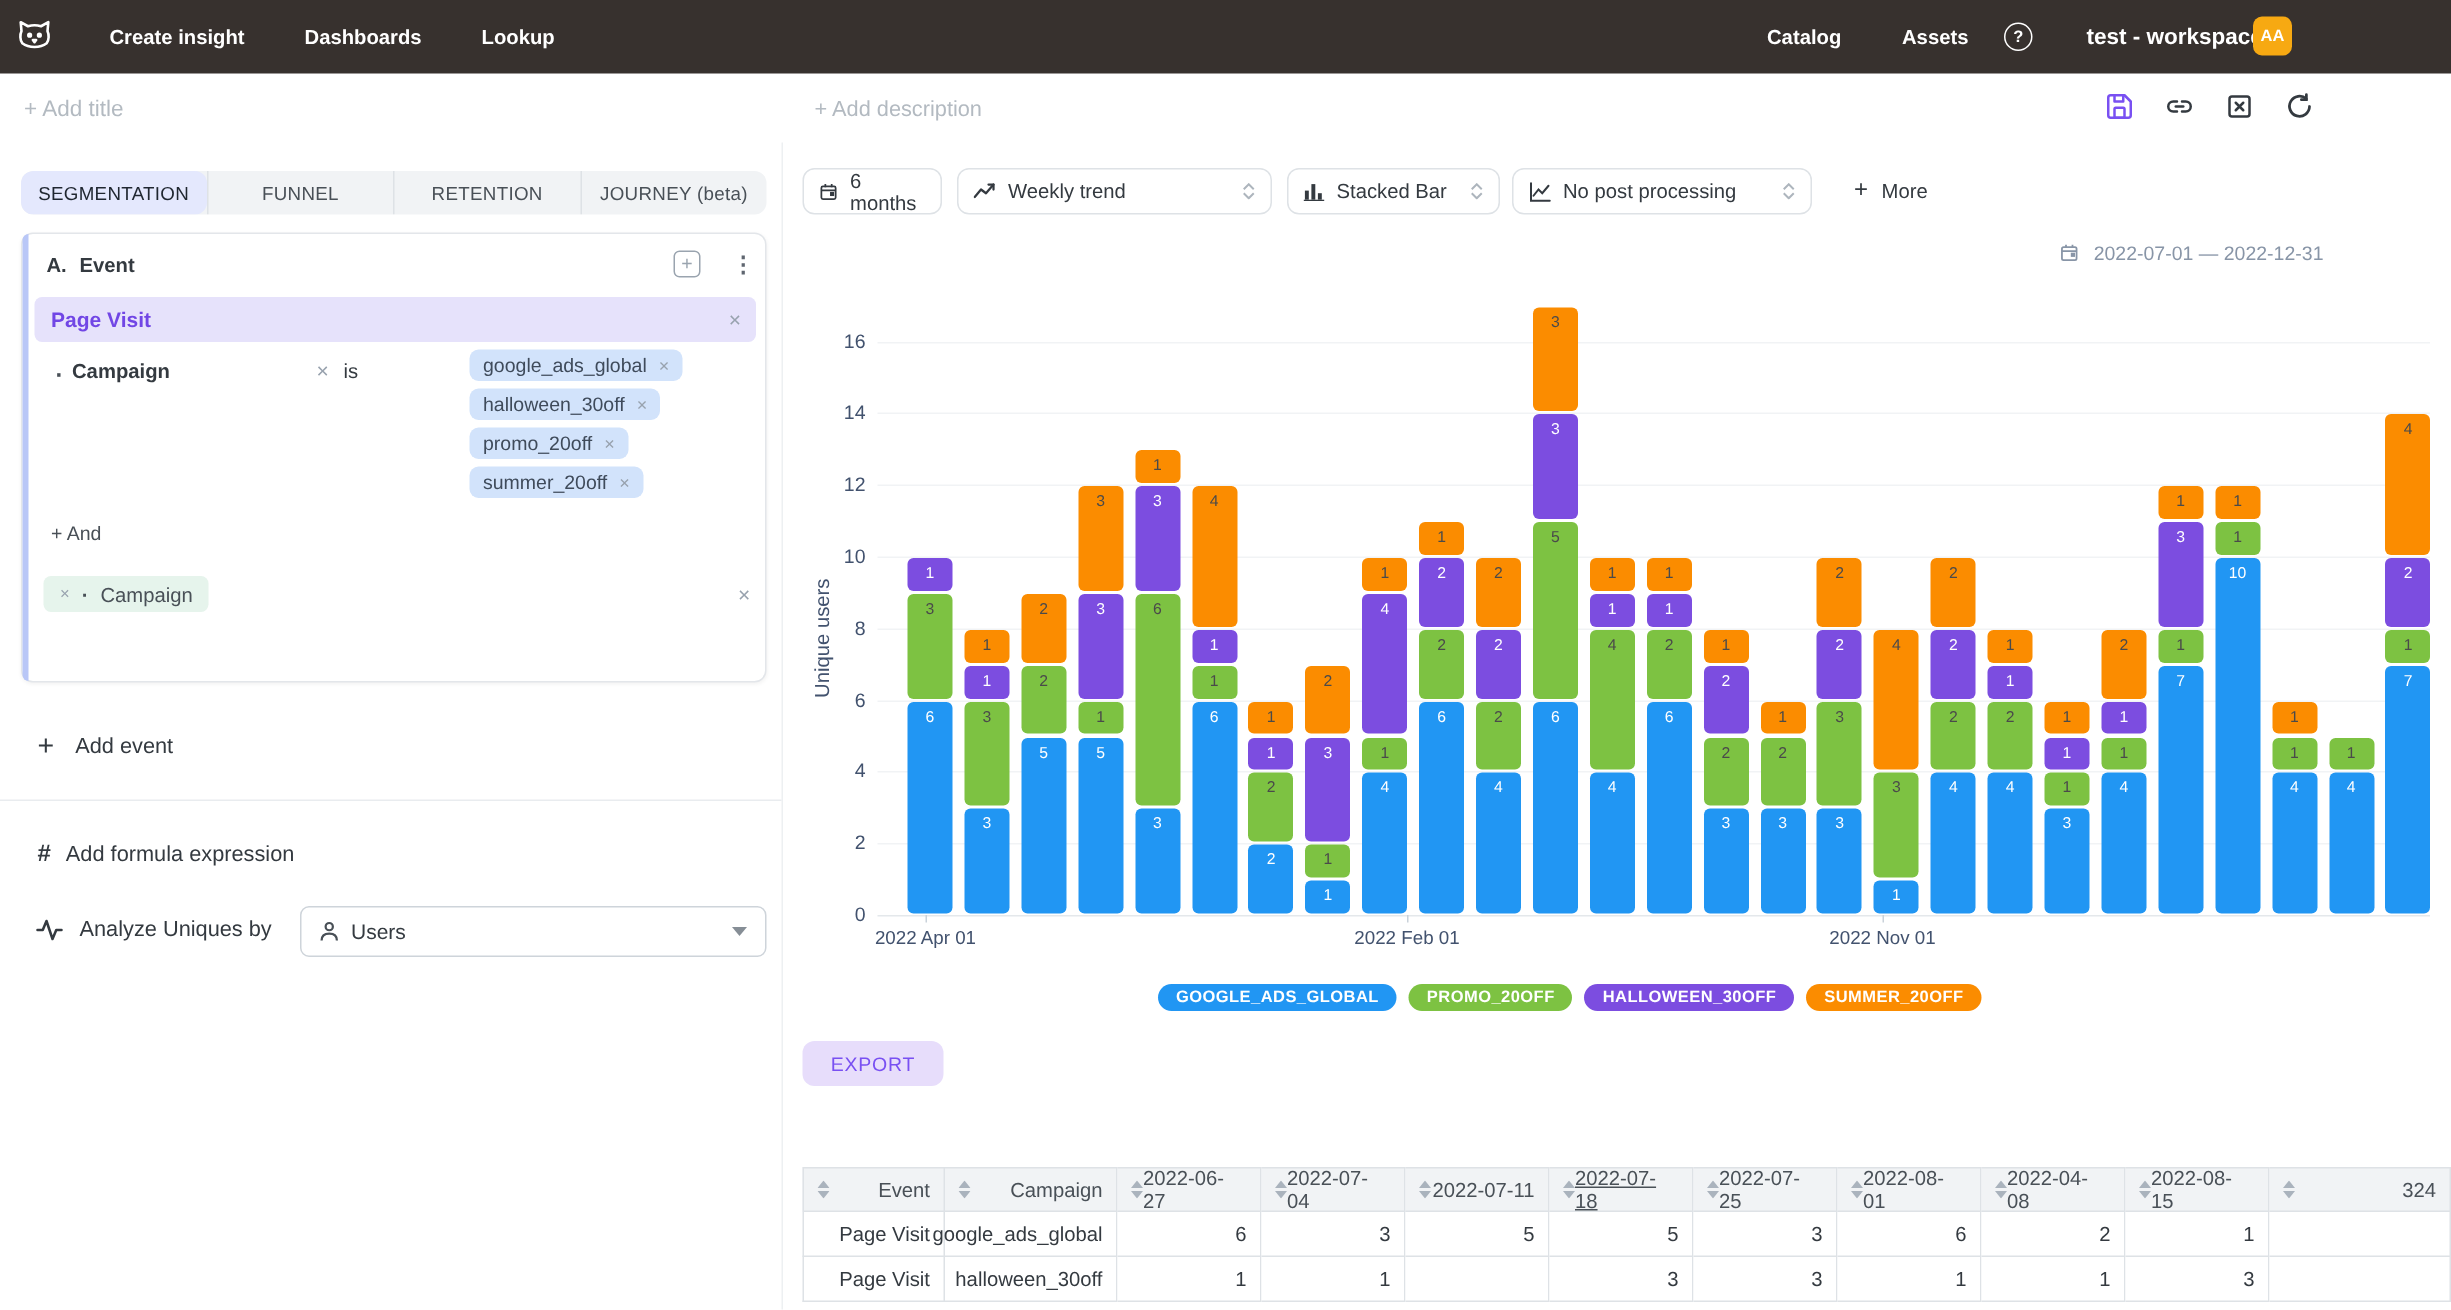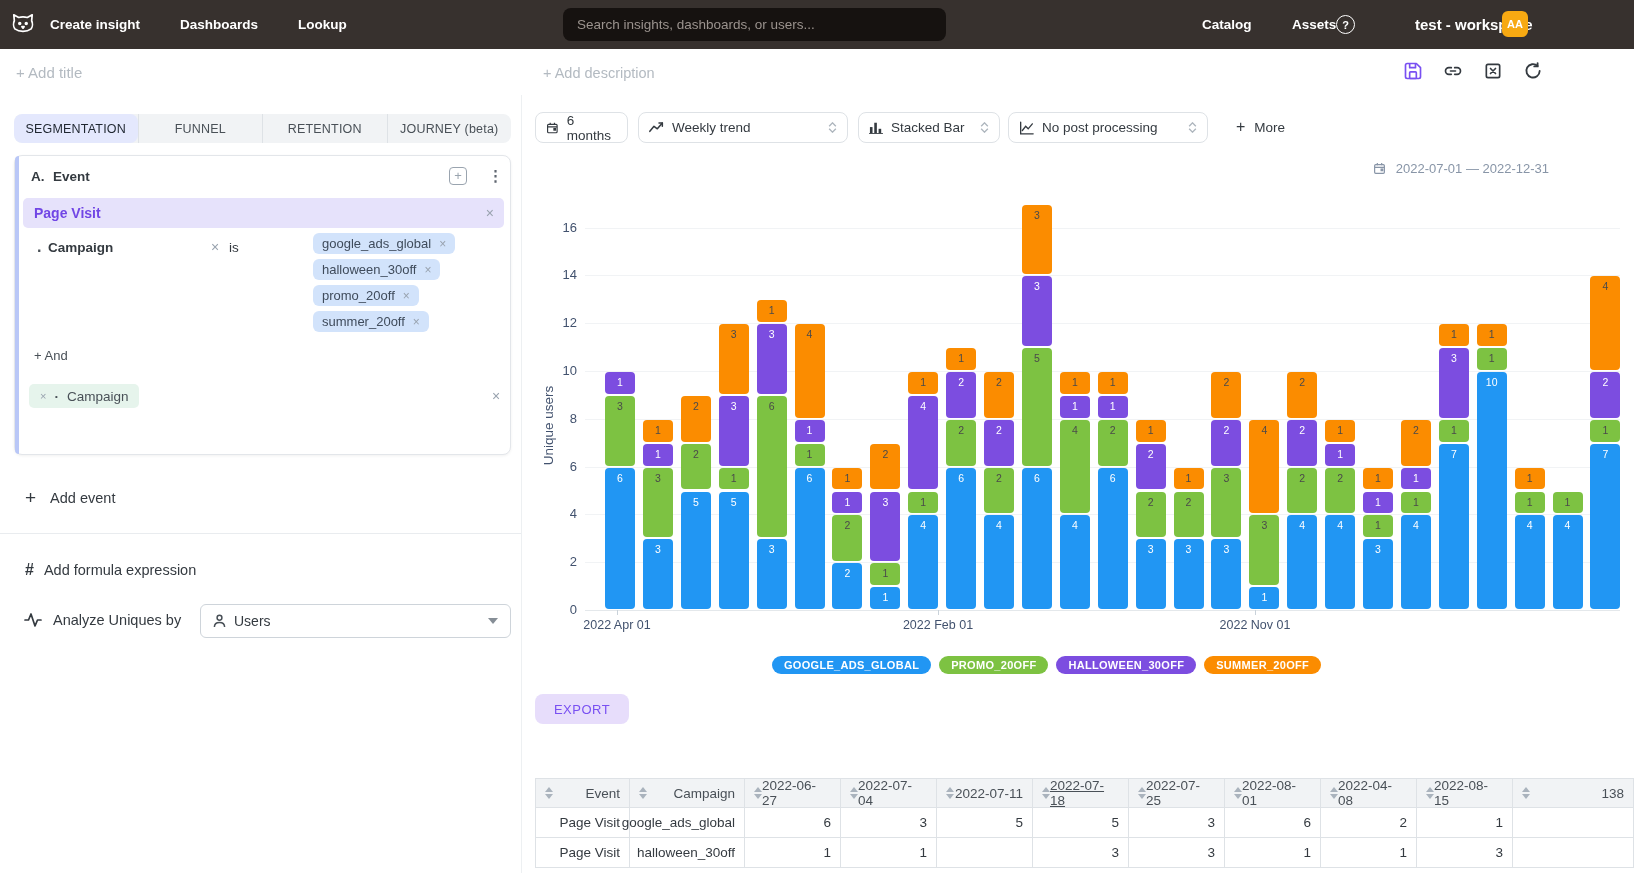--- a/index.html
+++ b/index.html
@@ -3,21 +3,21 @@
 <meta charset="utf-8">
 <style>
   * { margin:0; padding:0; box-sizing:border-box; }
   html,body { width:1634px; height:873px; overflow:hidden; background:#fff;
     font-family:"Liberation Sans", sans-serif; color:#343a40; }
   .abs { position:absolute; }
 
   
   .navbar { position:absolute; left:0; top:0; width:1634px; height:49px; background:#37312e;
     display:flex; align-items:center; }
-  .nav-link { color:#fff; font-size:13.5px; font-weight:700; cursor:pointer;margin-left:24px; }
+  .nav-link { color:#fff; font-size:13.5px; font-weight:700; cursor:pointer; }
   .nav-search { position:absolute; left:563px; top:8px; width:383px; height:33px;
     background:#161210; border:none; border-radius:8px; color:#cfc8c4; font-size:13.5px;
     padding:0 14px; outline:none; }
   .nav-search::placeholder { color:#9b938e; }
   .help-circle { width:19px; height:19px; border:1.6px solid #fff; border-radius:50%;
     color:#fff; font-size:11px; font-weight:700; display:flex; align-items:center; justify-content:center; }
   .avatar { width:26px; height:26px; border-radius:6px; background:#f7a912; color:#fff;
     font-size:11px; font-weight:700; display:flex; align-items:center; justify-content:center; }
 
   
@@ -108,24 +108,23 @@
 
 <div class="navbar">
   <span class="abs" style="left:10px;top:11px;">
     <svg width="26" height="26" viewBox="0 0 24 24" fill="none" stroke="#fff" stroke-width="1.6" stroke-linejoin="round">
       <path d="M4 9 L3.5 3.5 L8 6 C10.5 5.2 13.5 5.2 16 6 L20.5 3.5 L20 9 C21 11 21 14.5 19.5 16.5 C15.5 19.5 8.5 19.5 4.5 16.5 C3 14.5 3 11 4 9 Z"></path>
       <circle cx="9" cy="11.5" r="0.8" fill="#fff"></circle>
         <circle cx="15" cy="11.5" r="0.8" fill="#fff"></circle>
       <path d="M11 14.5 L13 14.5 L12 15.8 Z" fill="#fff"></path>
     </svg>
   </span>
-  <span class="nav-link" style="margin-left:50px;">Create insight</span>
+  <span class="nav-link" style="margin-left:73px;">Create insight</span>
   <span class="nav-link" style="margin-left:40px;">Dashboards</span>
   <span class="nav-link" style="margin-left:40px;">Lookup</span>
-  <input class="nav-search" type="text" placeholder="Search insights, dashboards, or users..." style="">
   <span class="nav-link abs" style="left:1178px;top:17px;">Catalog</span>
   <span class="nav-link abs" style="left:1268px;top:17px;">Assets</span>
   <span class="help-circle abs" style="left:1336px;top:15px;">?</span>
   <span class="nav-link abs" style="left:1391px;top:16px;font-size:15px;">test - workspace</span>
   <span class="avatar abs" style="left:1502px;top:11px;">AA</span>
 </div>
 
 <span class="ghost-text abs" style="left:16px;top:64px;">+ Add title</span>
 <span class="ghost-text abs" style="left:543px;top:65px;font-size:14.5px;">+ Add description</span>
 <span class="tb-icon abs" style="left:1403px;top:61px;">
@@ -660,21 +659,21 @@
       </div>
       <div class="tcell" style="width: 121px;">
         <span class="sort-ic">
           <svg width="8" height="5" viewBox="0 0 8 5">
             <path d="M4 0 L8 5 H0 Z" fill="#aab3bd"></path>
           </svg>
           <svg width="8" height="5" viewBox="0 0 8 5">
             <path d="M4 5 L0 0 H8 Z" fill="#aab3bd"></path>
           </svg>
         </span>
-        <span>138</span>
+        <span>324</span>
       </div>
     </div>
     <div class="trow">
       <div class="tcell" style="width: 95px;">Page Visit</div>
       <div class="tcell" style="width: 115px;">google_ads_global</div>
       <div class="tcell" style="width: 96px;">6</div>
       <div class="tcell" style="width: 96px;">3</div>
       <div class="tcell" style="width: 96px;">5</div>
       <div class="tcell" style="width: 96px;">5</div>
       <div class="tcell" style="width: 96px;">3</div>

